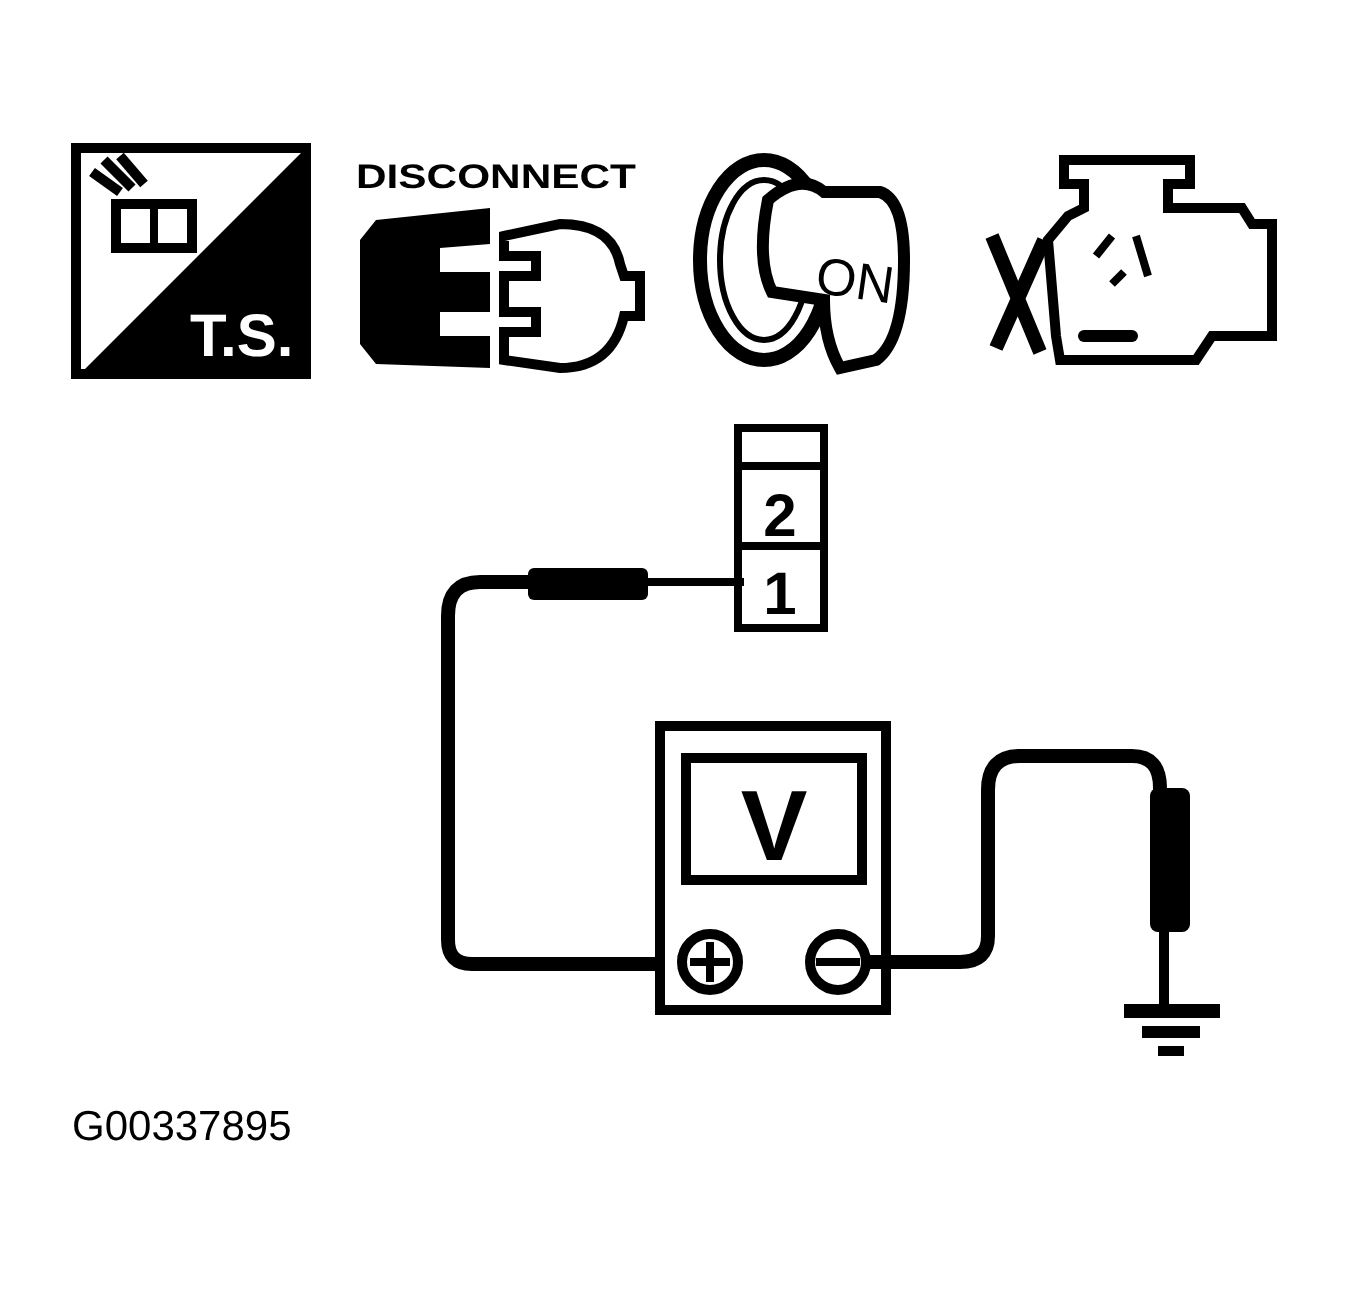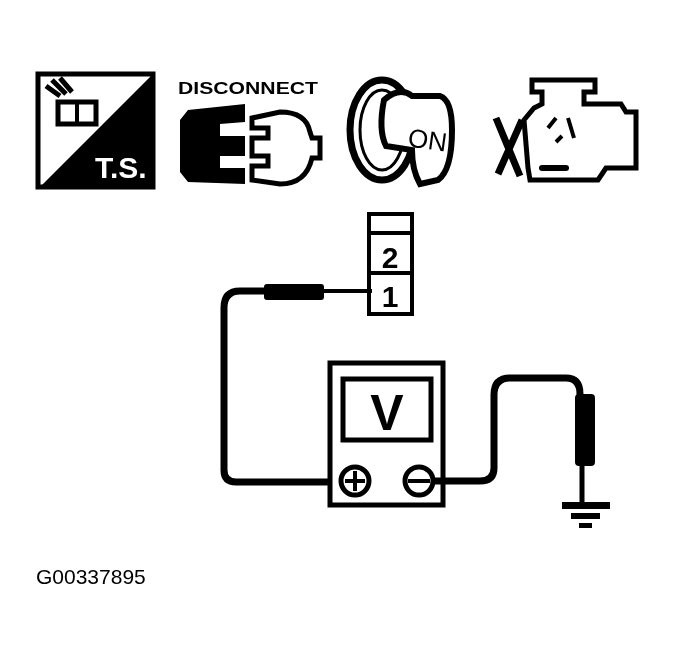--- a/index.html
+++ b/index.html
@@ -1,19 +1,19 @@
 <!DOCTYPE html>
 <html><head>
   <meta charset="utf-8">
   <style>
     html, body { margin: 0; padding: 0; background: #ffffff; }
     body { width: 679px; height: 648px; position: relative; overflow: hidden; }
     svg { position: absolute; left: 0; top: 0; }
     .caption {
-      position: absolute; left: 36px; top: 565px;
+      position: absolute; left: 36px; top: 552px;
       font-family: "Liberation Sans", sans-serif; font-size: 21px; color: #000;
       letter-spacing: 0px;
     }
     .t-bold { font-family: "Liberation Sans", sans-serif; font-weight: bold; }
   </style>
 </head>
 <body>
 
 <svg width="679" height="648" viewBox="0 0 679 648" xmlns="http://www.w3.org/2000/svg">
 

